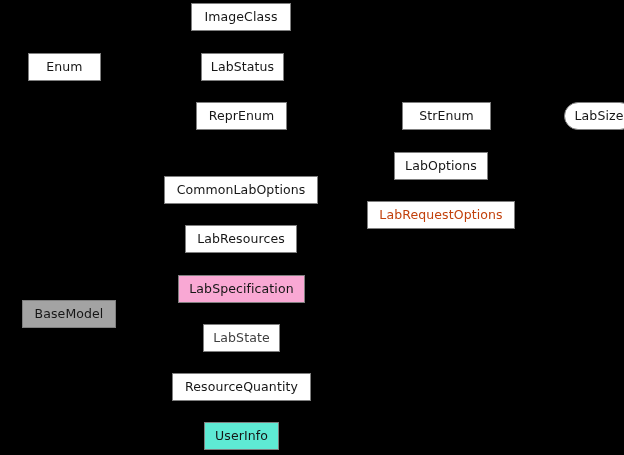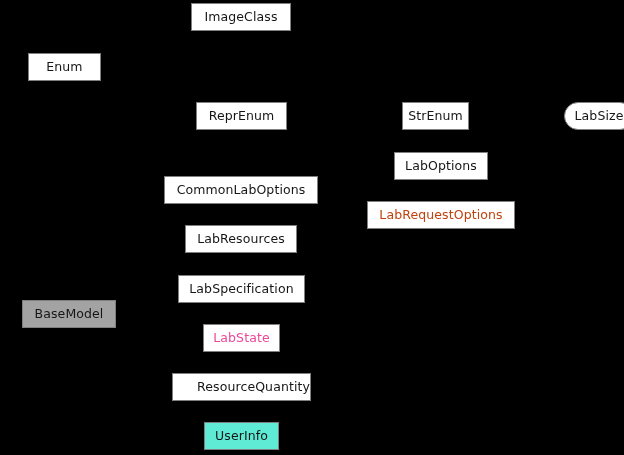--- a/index.html
+++ b/index.html
@@ -63,49 +63,52 @@
       <path d="M100,314 C143.5,314 143.5,338 187,338" fill="none" stroke="#000000" stroke-width="1"></path>
       <path d="M100,314 C128,314 128,387 156,387" fill="none" stroke="#000000" stroke-width="1"></path>
       <path d="M100,314 C144,314 144,436 188,436" fill="none" stroke="#000000" stroke-width="1"></path>
     </svg>
 <div class="node" style="left: 175px; top: 3px; width: 100px; height: 28px; background: rgb(255, 255, 255); border-color: rgb(127, 127, 127); color: rgb(22, 22, 22);">
       <span class="node-label">ImageClass</span>
     </div>
     <div class="node" style="left: 12px; top: 53px; width: 73px; height: 28px; background: rgb(255, 255, 255); border-color: rgb(127, 127, 127); color: rgb(22, 22, 22);">
       <span class="node-label">Enum</span>
     </div>
+    <div class="node" style="left: 185px; top: 53px; width: 83px; height: 28px; background: rgb(255, 255, 255); border-color: rgb(127, 127, 127); color: rgb(22, 22, 22);">
+      <span class="node-label">LabStatus</span>
+    </div>
     <div class="node" style="left: 180px; top: 102px; width: 91px; height: 28px; background: rgb(255, 255, 255); border-color: rgb(127, 127, 127); color: rgb(22, 22, 22);">
       <span class="node-label">ReprEnum</span>
     </div>
-    <div class="node" style="left: 386px; top: 102px; width: 67px; height: 28px; background: rgb(255, 255, 255); border-color: rgb(127, 127, 127); color: rgb(22, 22, 22);">
+    <div class="node" style="left: 386px; top: 102px; width: 89px; height: 28px; background: rgb(255, 255, 255); border-color: rgb(127, 127, 127); color: rgb(22, 22, 22);">
       <span class="node-label">StrEnum</span>
     </div>
     <div class="node" style="left: 548px; top: 102px; width: 70px; height: 28px; background: rgb(255, 255, 255); border-color: rgb(127, 127, 127); color: rgb(22, 22, 22); border-radius: 14px;">
       <span class="node-label">LabSize</span>
     </div>
     <div class="node" style="left: 378px; top: 152px; width: 94px; height: 28px; background: rgb(255, 255, 255); border-color: rgb(127, 127, 127); color: rgb(22, 22, 22);">
       <span class="node-label">LabOptions</span>
     </div>
     <div class="node" style="left: 148px; top: 176px; width: 154px; height: 28px; background: rgb(255, 255, 255); border-color: rgb(127, 127, 127); color: rgb(22, 22, 22);">
       <span class="node-label">CommonLabOptions</span>
     </div>
     <div class="node" style="left: 351px; top: 201px; width: 148px; height: 28px; background: rgb(255, 255, 255); border-color: rgb(127, 127, 127); color: #c2410c;">
       <span class="node-label">LabRequestOptions</span>
     </div>
     <div class="node" style="left: 169px; top: 225px; width: 112px; height: 28px; background: rgb(255, 255, 255); border-color: rgb(127, 127, 127); color: rgb(22, 22, 22);">
       <span class="node-label">LabResources</span>
     </div>
-    <div class="node" style="left: 162px; top: 275px; width: 127px; height: 28px; background: #ffffff; border-color: rgb(127, 127, 127); color: rgb(22, 22, 22);">
+    <div class="node" style="left: 162px; top: 275px; width: 127px; height: 28px; background: #f9a8d4; border-color: rgb(127, 127, 127); color: rgb(22, 22, 22);">
       <span class="node-label">LabSpecification</span>
     </div>
     <div class="node" style="left: 6px; top: 300px; width: 94px; height: 28px; background: #a3a3a3; border-color: rgb(127, 127, 127); color: rgb(22, 22, 22);">
       <span class="node-label">BaseModel</span>
     </div>
-    <div class="node" style="left: 187px; top: 324px; width: 77px; height: 28px; background: rgb(255, 255, 255); border-color: rgb(127, 127, 127); color: #ec4899;">
+    <div class="node" style="left: 187px; top: 324px; width: 77px; height: 28px; background: rgb(255, 255, 255); border-color: rgb(127, 127, 127); color: #404040;">
       <span class="node-label">LabState</span>
     </div>
-    <div class="node" style="left: 156px; top: 373px; width: 139px; height: 28px; background: rgb(255, 255, 255); border-color: rgb(127, 127, 127); color: rgb(22, 22, 22); justify-content: flex-end;">
+    <div class="node" style="left: 156px; top: 373px; width: 139px; height: 28px; background: rgb(255, 255, 255); border-color: rgb(127, 127, 127); color: rgb(22, 22, 22);">
       <span class="node-label">ResourceQuantity</span>
     </div>
     <div class="node" style="left: 188px; top: 422px; width: 75px; height: 28px; background: #5eead4; border-color: rgb(127, 127, 127); color: rgb(22, 22, 22);">
       <span class="node-label">UserInfo</span>
     </div>
   </div>
 
 </body></html>

